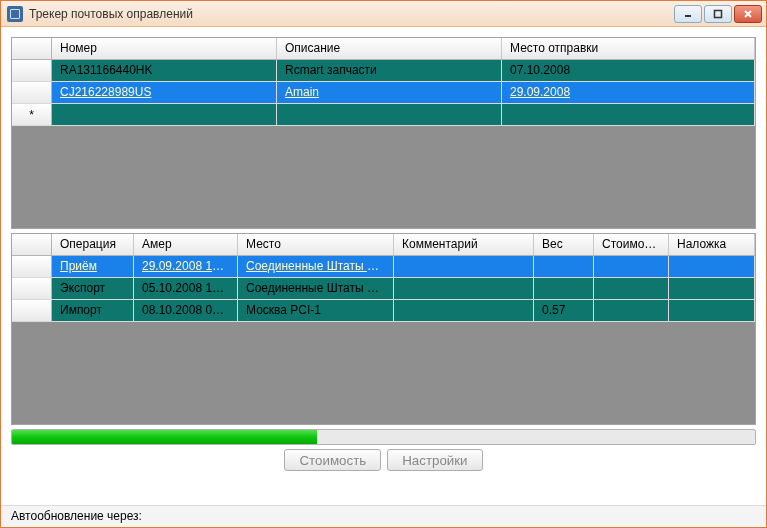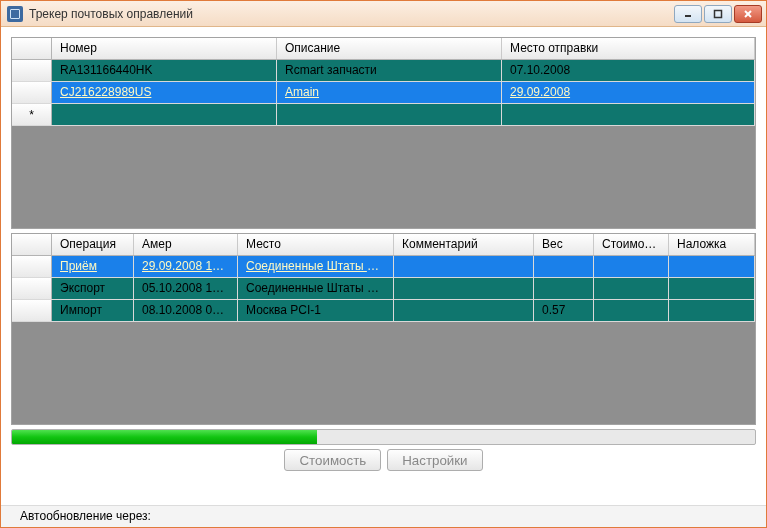--- a/index.html
+++ b/index.html
@@ -162,21 +162,21 @@
     background: linear-gradient(to bottom, #fefefe, #e6e6e6);
     border: 1px solid #adadad;
     border-radius: 3px;
     color: #888;
   }
 
   .statusbar {
     height: 22px;
     background: #f4f4f4;
     border-top: 1px solid #dcdcdc;
-    padding: 3px 19px;
+    padding: 3px 10px;
     color: #000;
   }
 </style>
 </head>
 <body>
 
 <div class="window">
   <div class="titlebar">
     <div class="titlebar-icon"></div>
     <div class="title-text">Трекер почтовых оправлений</div>

